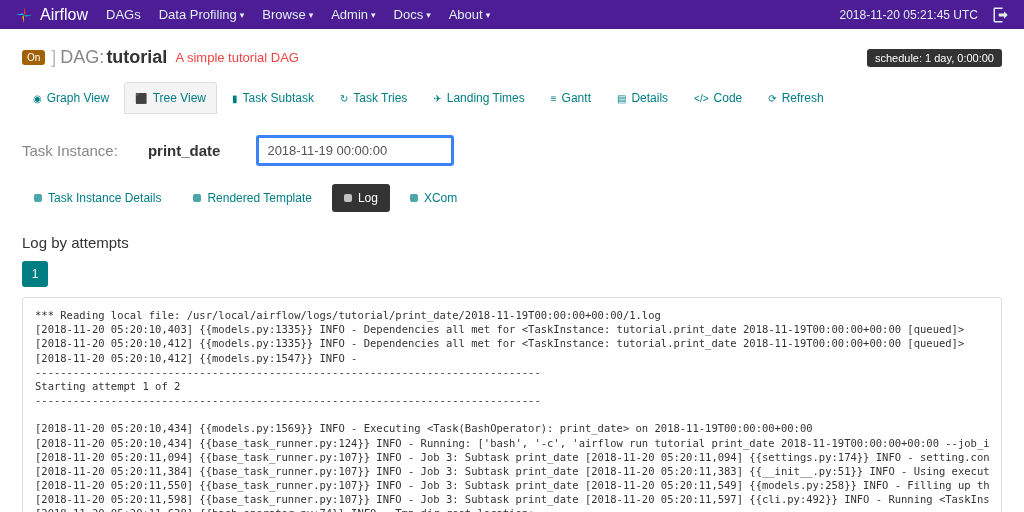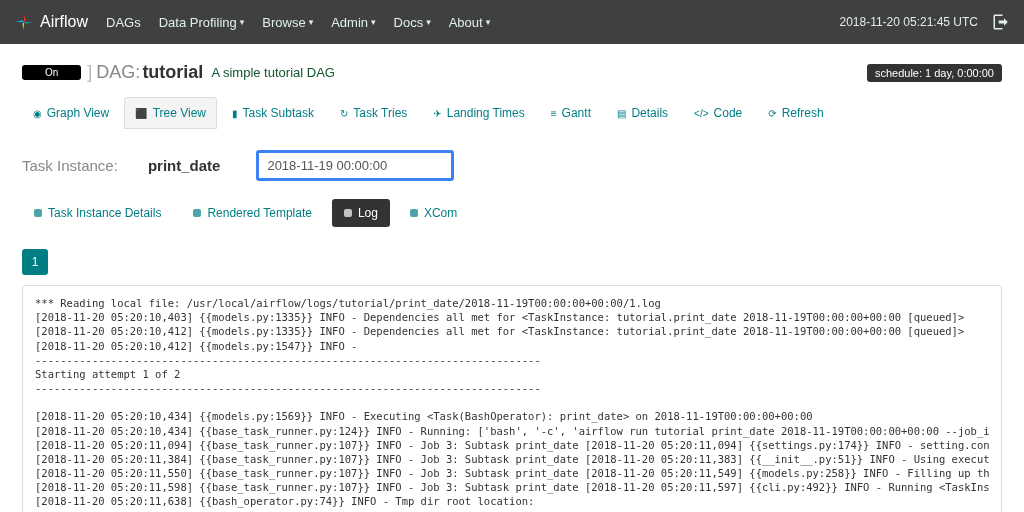--- a/index.html
+++ b/index.html
@@ -1,30 +1,30 @@
 <!DOCTYPE html>
 <html><head>
 <meta charset="utf-8">
 <style>
   * { box-sizing: border-box; margin: 0; padding: 0; }
   body { font-family: -apple-system, "Helvetica Neue", Arial, sans-serif; font-size: 13px; color: #333; background: #fff; }
-  .navbar { background: #404040; height: 44px; display: flex; align-items: center; padding: 0 14px; color: #fff; }
+  .navbar { background: #4c1d95; height: 29px; display: flex; align-items: center; padding: 0 14px; color: #fff; }
   .brand { display: flex; align-items: center; font-size: 16px; margin-right: 18px; }
   .brand-icon { width: 20px; height: 20px; margin-right: 6px; }
   .nav-item { color: #e0eeee; margin-right: 18px; font-size: 13px; cursor: pointer; display: inline-flex; align-items: center; }
   .caret { margin-left: 3px; font-size: 9px; }
   .nav-right { margin-left: auto; display: flex; align-items: center; }
   .clock { color: #e0eeee; font-size: 12px; margin-right: 14px; }
   .logout { width: 18px; height: 18px; cursor: pointer; }
   .page { padding: 18px 22px; }
   .header-row { display: flex; align-items: center; }
-  .on-badge { background: #000000; color: #fff; border-radius: 3px; font-size: 10px; padding: 2px 23px; margin-right: 6px; }
+  .on-badge { background: #a16207; color: #fff; border-radius: 3px; font-size: 10px; padding: 2px 5px; margin-right: 6px; }
   .dag-label { color: #888; font-size: 18px; font-weight: 400; }
   .dag-name { font-size: 18px; font-weight: 700; color: #333; margin-left: 2px; }
-  .dag-desc { color: #14532d; font-size: 13px; margin-left: 8px; }
+  .dag-desc { color: #ef4444; font-size: 13px; margin-left: 8px; }
   .schedule-badge { margin-left: auto; background: #333; color: #fff; border-radius: 3px; font-size: 11px; padding: 3px 8px; }
   .tabs { display: flex; margin-top: 14px; border-bottom: 1px solid transparent; }
   .tab { color: #017e84; font-size: 12px; padding: 8px 10px; margin-right: 4px; cursor: pointer; display: inline-flex; align-items: center; border: 1px solid transparent; border-radius: 3px 3px 0 0; }
   .tab.active { background: #f4f4f4; border-color: #ddd; }
   .subtabs { display: flex; margin-top: 18px; align-items: flex-end; }
   .subtab { color: #017e84; font-size: 12px; padding: 7px 12px; margin-right: 8px; cursor: pointer; display: inline-flex; align-items: center; border-radius: 3px; }
   .subtab.active { background: #333; color: #fff; }
   .subtab .dot { width: 8px; height: 8px; border-radius: 2px; margin-right: 6px; background: currentColor; opacity: .7; }
   .ti-row { margin-top: 20px; display: flex; align-items: center; color: #888; font-size: 15px; gap: 26px; }
   .ti-name { color: #333; font-weight: 700; margin: 0 10px 0 4px; }
@@ -125,20 +125,21 @@
         <span class="dot"></span>
         <span>Log</span>
       </span>
       <span class="subtab">
         <span class="dot"></span>
         <span>XCom</span>
       </span>
     </div>
 
   <div class="log-section">
+    <div class="log-title">Log by attempts</div>
     <button class="attempt-btn">1</button>
     <div class="log-box">
       <pre class="log-pre">*** Reading local file: /usr/local/airflow/logs/tutorial/print_date/2018-11-19T00:00:00+00:00/1.log
 [2018-11-20 05:20:10,403] {{models.py:1335}} INFO - Dependencies all met for &lt;TaskInstance: tutorial.print_date 2018-11-19T00:00:00+00:00 [queued]&gt;
 [2018-11-20 05:20:10,412] {{models.py:1335}} INFO - Dependencies all met for &lt;TaskInstance: tutorial.print_date 2018-11-19T00:00:00+00:00 [queued]&gt;
 [2018-11-20 05:20:10,412] {{models.py:1547}} INFO -
 --------------------------------------------------------------------------------
 Starting attempt 1 of 2
 --------------------------------------------------------------------------------
 

